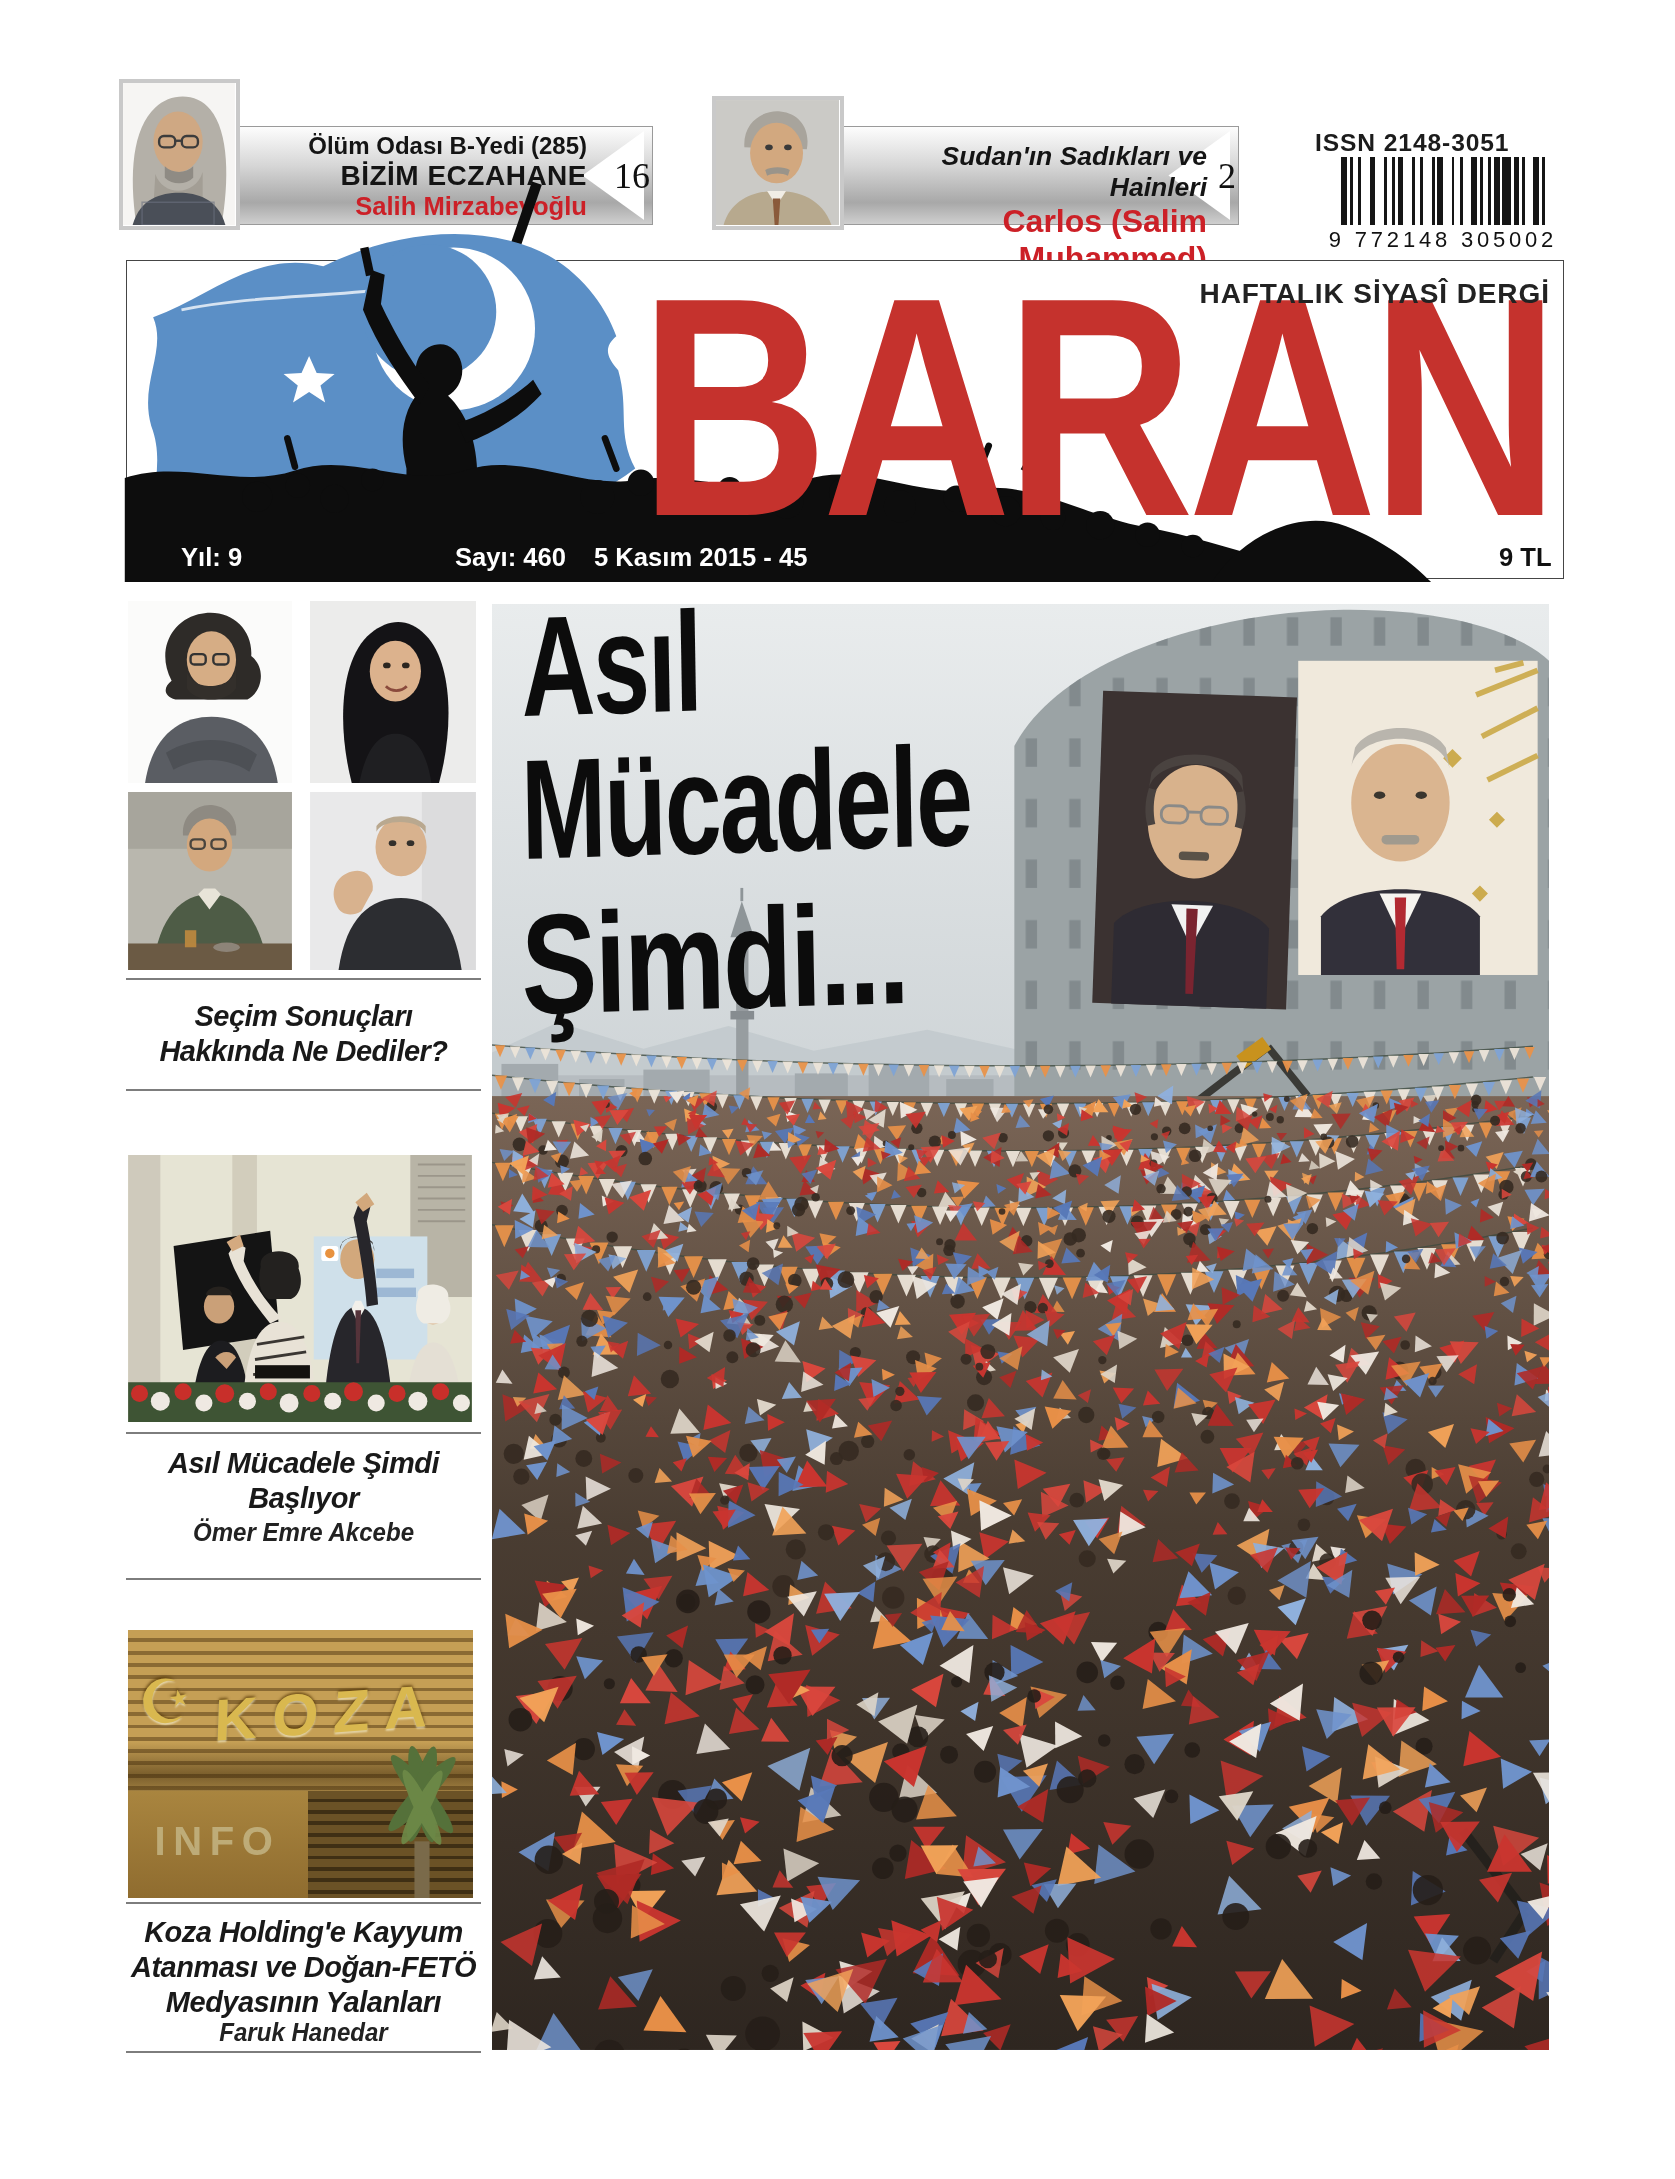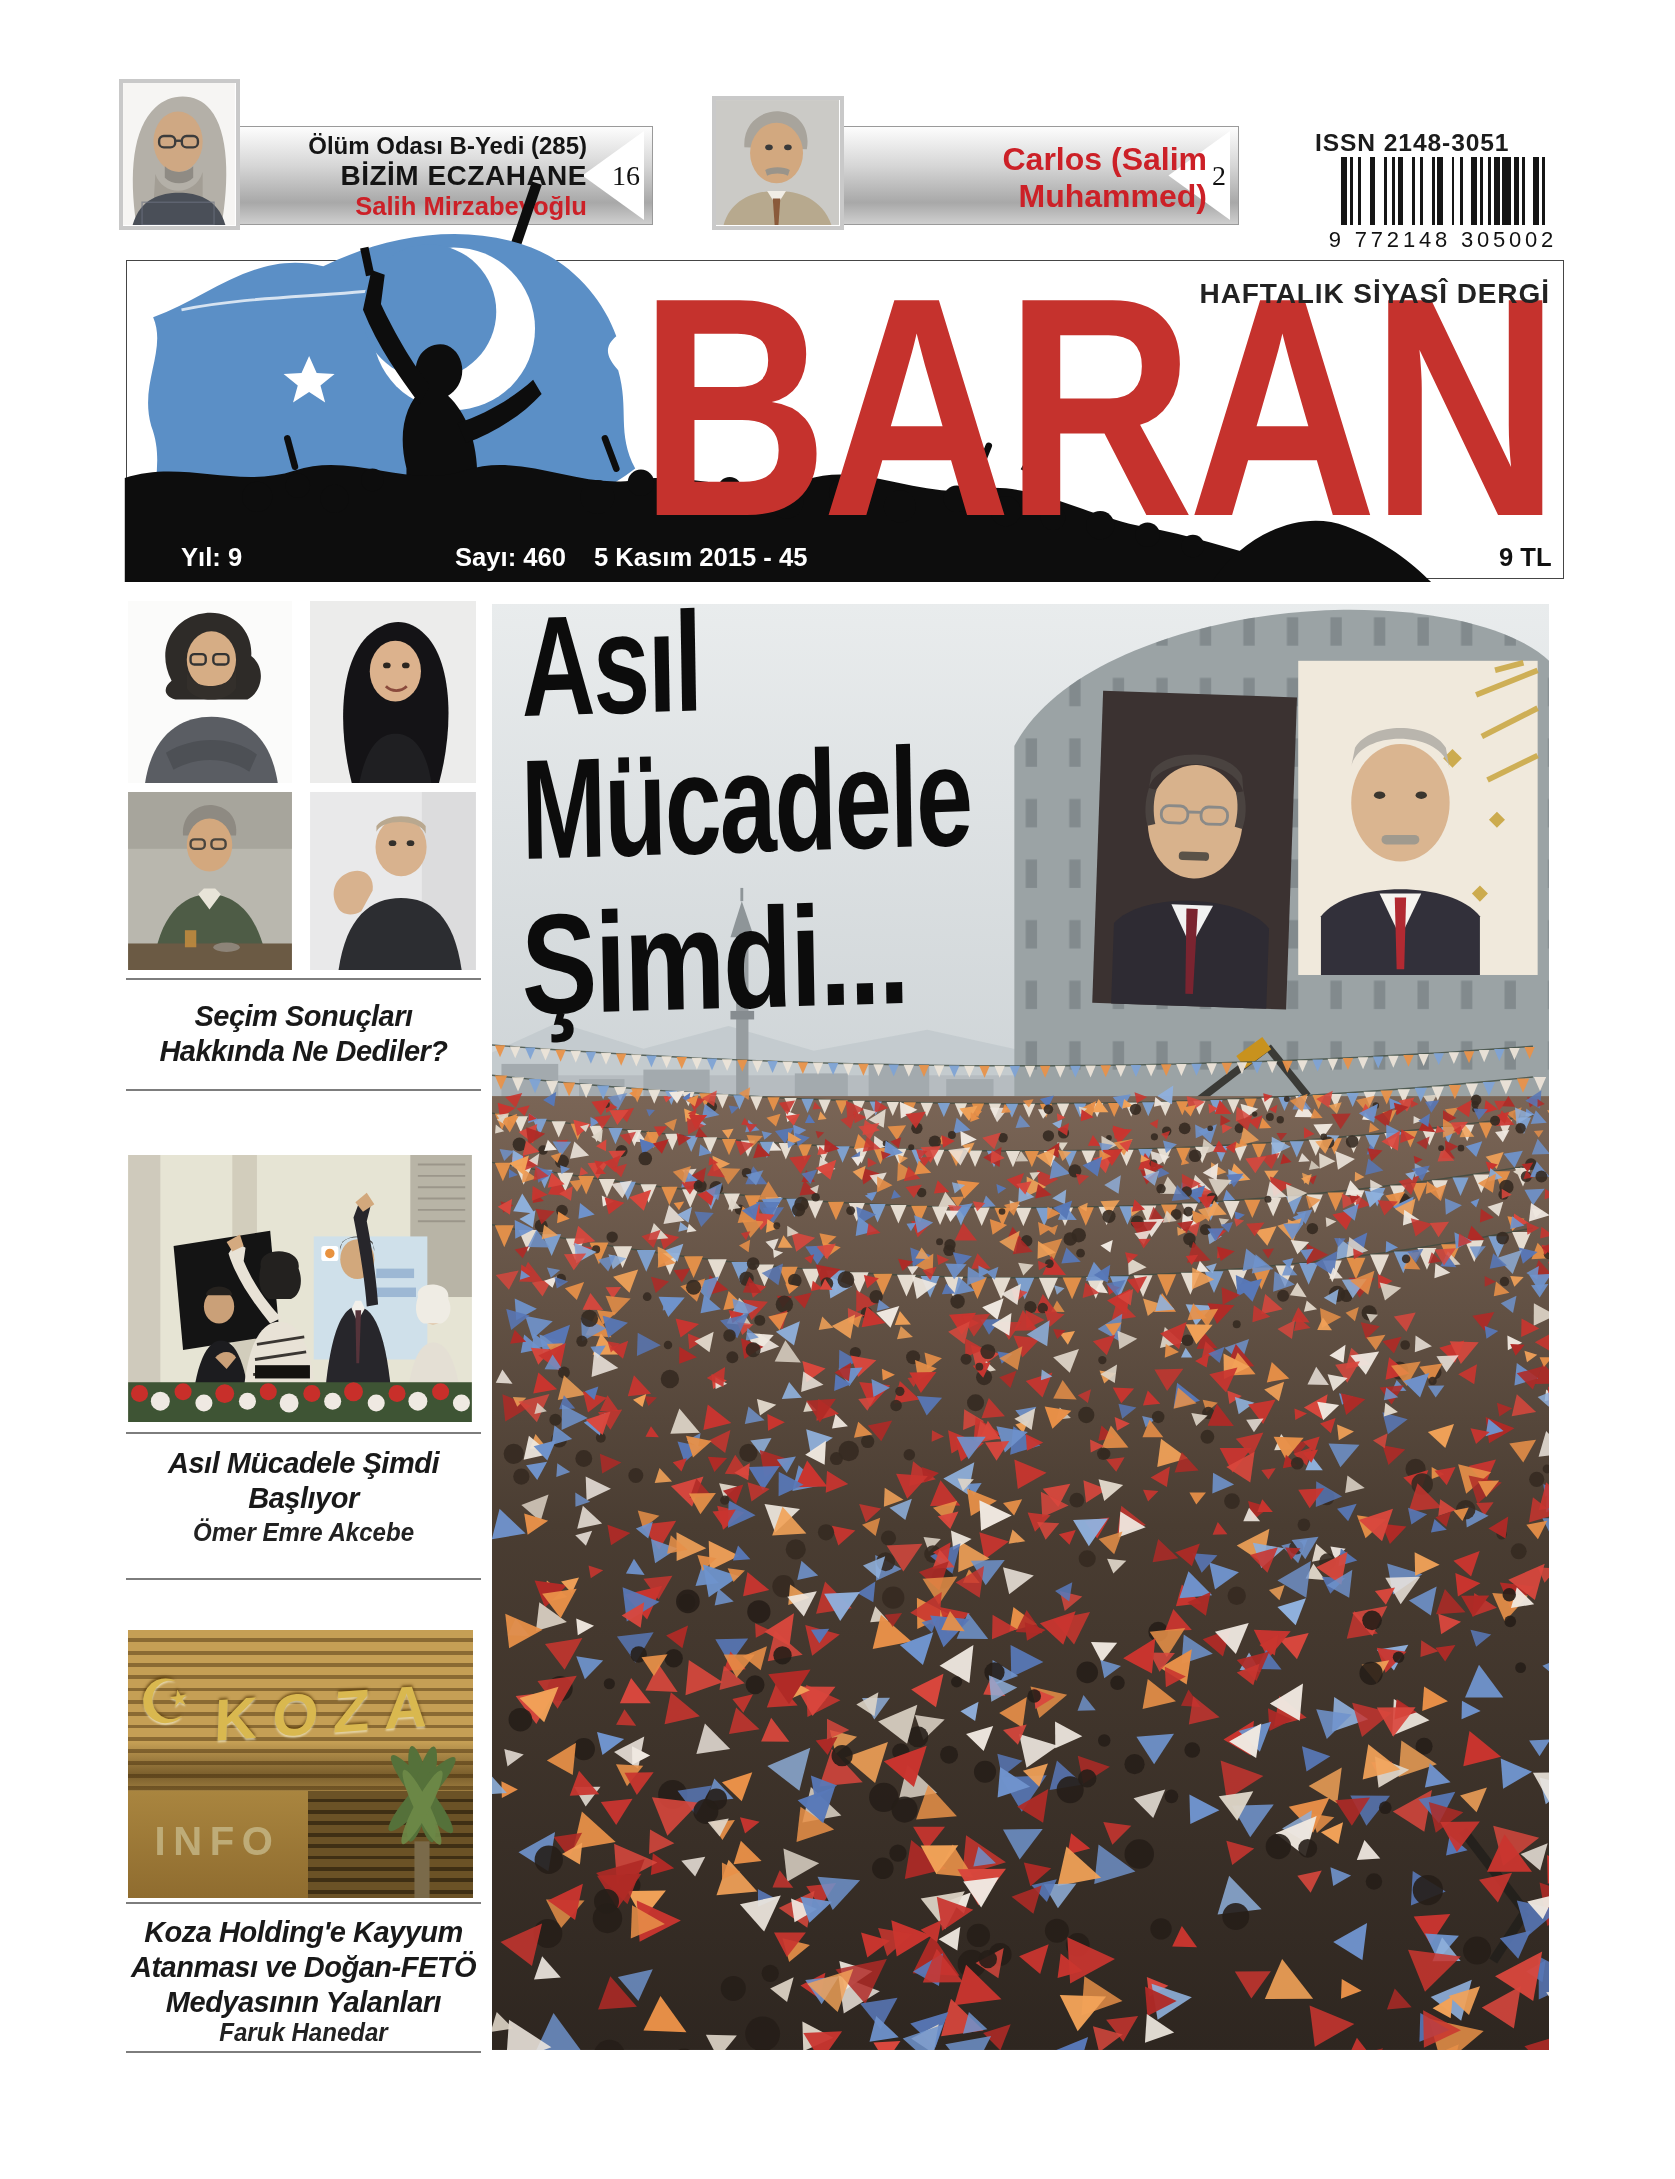--- a/index.html
+++ b/index.html
@@ -12,22 +12,22 @@
      border:0.9px solid #9a9a9a;box-sizing:border-box;}
   .featphoto{position:absolute;background:#fff;border:4.7px solid #c9c9c9;box-sizing:border-box;overflow:hidden;}
   .feattext{position:absolute;text-align:right;color:#141414;}
   .ft-l1{font-size:24px;font-weight:bold;}
   .ft-l1.it{font-style:italic;font-size:26.5px;}
   .ft-l2{font-size:28px;font-weight:bold;letter-spacing:0.5px;}
   .ft-red{font-size:25.6px;font-weight:bold;color:#cc2027;}
   .ft-red.big{font-size:32px;}
   .notch{position:absolute;right:7.6px;top:1.9px;bottom:1.9px;width:62px;background:#ffffff;
      clip-path:polygon(0 50%,100% 2%,100% 98%);}
-  .pageno{position:absolute;right:12px;top:50%;transform:translateY(-50%);
-     font-family:"Liberation Serif",serif;font-size:28px;color:#111;text-align:center;}
+  .pageno{position:absolute;right:2px;top:50%;transform:translateY(-50%);
+     font-family:"Liberation Serif",serif;font-size:36px;color:#111;text-align:center;}
   .issn-label{font-size:24.6px;color:#1c1c1c;letter-spacing:0.9px;font-weight:bold;}
   .barcode{display:flex;align-items:stretch;justify-content:center;background:#fff;}
   .bdigits{font-size:22px;color:#111;letter-spacing:3.8px;text-align:center;font-family:"Liberation Sans",sans-serif;}
   
   .masthead{position:absolute;left:126px;top:260px;width:1438px;height:319px;
      border:1.9px solid #454545;box-sizing:border-box;background:#fff;}
   .tagline{position:absolute;right:13.2px;top:17px;font-size:28px;font-weight:bold;
      letter-spacing:0.9px;color:#222;z-index:3;}
   .baran{position:absolute;right:9.5px;top:-10.4px;font-size:312px;line-height:1;font-weight:bold;
      letter-spacing:-7.6px;color:#c5322d;transform:scaleX(.84);transform-origin:right top;z-index:2;white-space:nowrap;}
@@ -95,20 +95,21 @@
         </svg>
       </div>
     </div>
 
     <div>
       <div class="featbar" style="left:714px;top:126px;width:525px;">
         <div class="notch"></div>
         <div class="pageno">2</div>
       </div>
       <div class="feattext" style="left:847px;top:141px;width:360px;">
+        <div class="ft-l1 it">Sudan'ın Sadıkları ve Hainleri</div>
         <div class="ft-red big">Carlos (Salim Muhammed)</div>
       </div>
       <div class="featphoto" style="left:712px;top:96px;width:132px;height:134px;">
         <svg width="123" height="125" viewBox="0 0 130 132">
           <rect width="130" height="132" fill="#cbcac6"></rect>
           <path d="M30,50 C28,22 52,10 68,12 C88,14 100,30 96,52 Z" fill="#a8a49c"></path>
           <ellipse cx="64" cy="56" rx="28" ry="32" fill="#d2a87f"></ellipse>
           <ellipse cx="56" cy="50" rx="4" ry="3" fill="#3a3a3a"></ellipse>
           <ellipse cx="76" cy="50" rx="4" ry="3" fill="#3a3a3a"></ellipse>
           <path d="M52,74 C58,70 72,70 78,74 L76,80 C70,77 60,77 54,80 Z" fill="#9a948a"></path>

